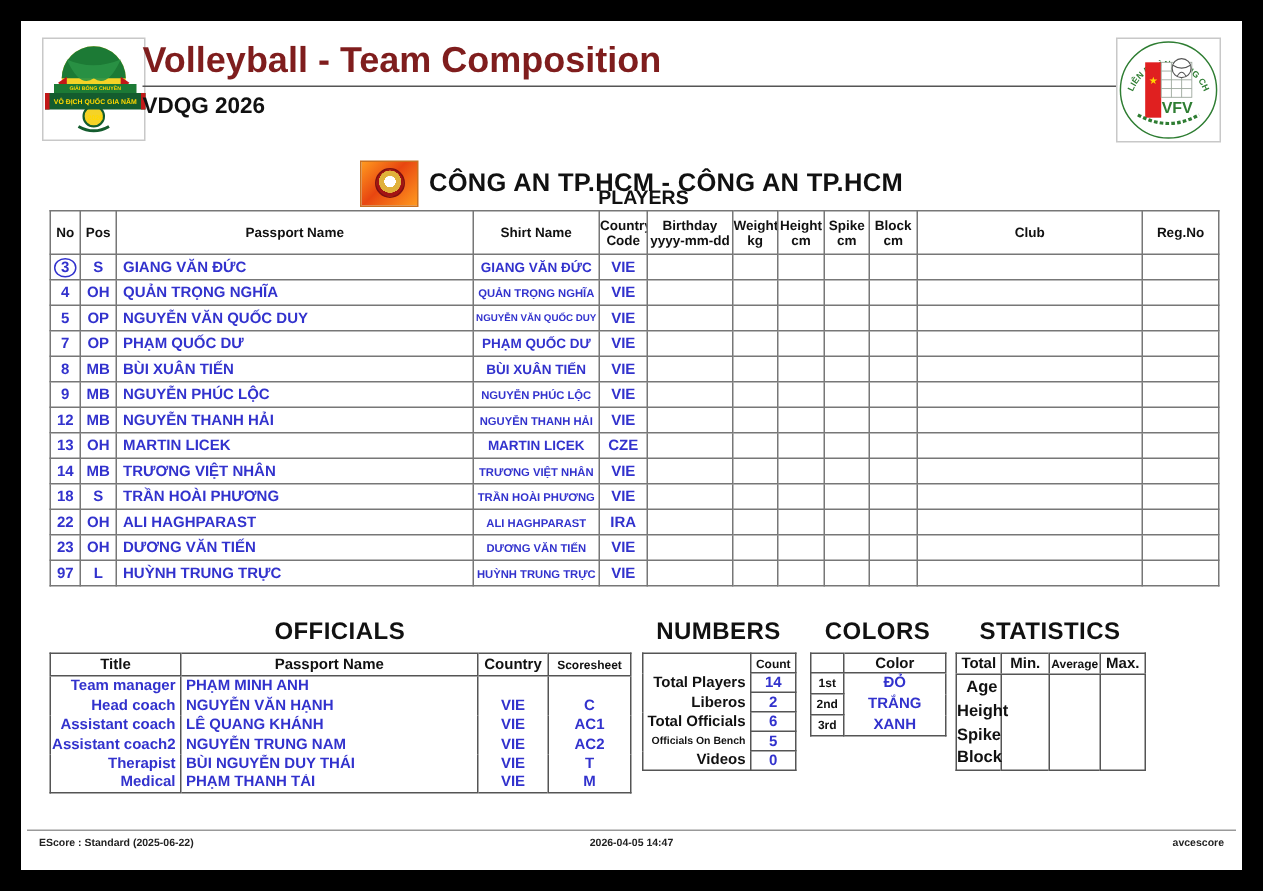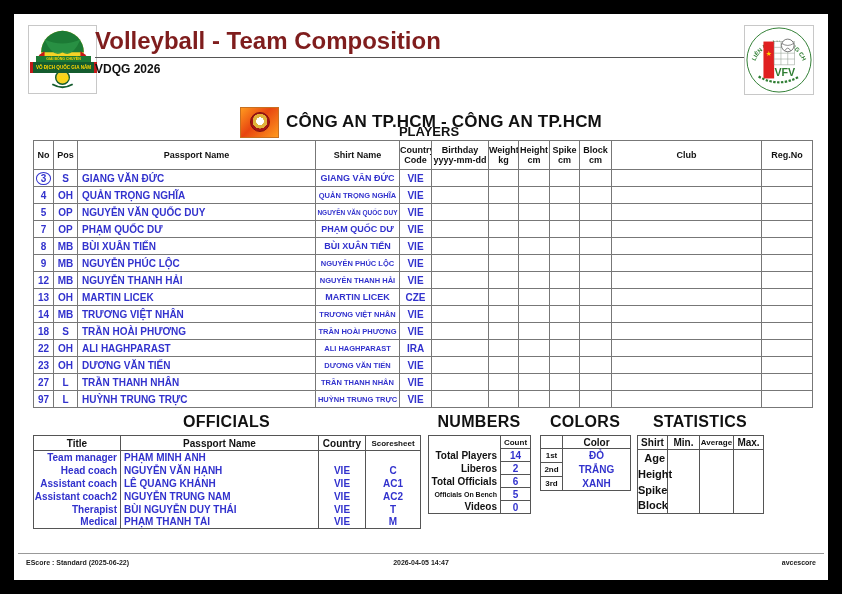--- a/index.html
+++ b/index.html
@@ -6,21 +6,21 @@
   html,body { width: 842px; height: 594px; background:#000; }
   body { font-family: "Liberation Sans", "DejaVu Sans", sans-serif; }
   .frame { position: relative; width: 842px; height: 594px; border: 14px solid #000; background: #fff; overflow: hidden; }
   .abs { position: absolute; }
   .blue { color: #3232cd; }
 
   
   .logo-box { width: 69px; height: 69px; border: 1px solid #c8c8c8; background:#fff; }
   .main-title { left: 81px; top: 13px; font-size: 24px; font-weight: bold; color:#7f1d1d; }
   .title-rule { left: 81px; top: 43px; width: 649px; border-top: 1px solid #555; height:0; }
-  .sub-title { left: 81px; top: 48px; font-size: 12px; font-weight: bold; color:#111; }
+  .sub-title { left: 81px; top: 48px; font-size: 15px; font-weight: bold; color:#111; }
 
   
   .team-row { left: 0; top: 92px; width: 814px; height: 32px; display:flex; align-items:center; justify-content:center; gap:7px; }
   .team-logo { width: 39px; height: 31px; background: linear-gradient(135deg,#ff9a1f 0%,#e84610 45%,#ff9a1f 100%); border:1px solid #c87020; position:relative; flex:0 0 auto; }
   .team-logo .emblem { position:absolute; left:50%; top:50%; transform:translate(-50%,-50%); width:20px; height:20px; border-radius:50%; background: radial-gradient(circle at 50% 45%, #fff 0 28%, #e0b13a 29% 55%, #a31414 56% 100%); border:1px solid #7d1010; }
   .team-name { font-size: 17px; font-weight: bold; color:#111; letter-spacing: .2px; }
 
   .players-heading { left: 0; top: 110px; width: 830px; text-align:center; font-size:13px; font-weight:bold; color:#111; }
 
   
@@ -353,34 +353,20 @@
           <td class="blue">VIE</td>
           <td></td>
           <td></td>
           <td></td>
           <td></td>
           <td></td>
           <td></td>
           <td></td>
         </tr>
 
-        <tr>
-          <td class="blue"><span>27</span></td>
-          <td class="blue">L</td>
-          <td class="blue name-cell">TRẦN THANH NHÂN</td>
-          <td class="blue shirt-cell" style="font-size: 7.5px;">TRẦN THANH NHÂN</td>
-          <td class="blue">VIE</td>
-          <td></td>
-          <td></td>
-          <td></td>
-          <td></td>
-          <td></td>
-          <td></td>
-          <td></td>
-        </tr>
 
         <tr>
           <td class="blue"><span>97</span></td>
           <td class="blue">L</td>
           <td class="blue name-cell">HUỲNH TRUNG TRỰC</td>
           <td class="blue shirt-cell" style="font-size: 7.5px;">HUỲNH TRUNG TRỰC</td>
           <td class="blue">VIE</td>
           <td></td>
           <td></td>
           <td></td>
@@ -530,21 +516,21 @@
 
   <table class="abs stats-table">
     <colgroup>
         <col style="width:30px">
         <col style="width:32px">
         <col style="width:34px">
         <col style="width:30px">
       </colgroup>
     <thead>
       <tr>
-        <th>Shirt</th>
+        <th>Total</th>
         <th>Min.</th>
         <th class="small-h">Average</th>
         <th>Max.</th>
       </tr>
     </thead>
     <tbody>
 
         <tr>
           <td>Age</td>
           <td></td>

